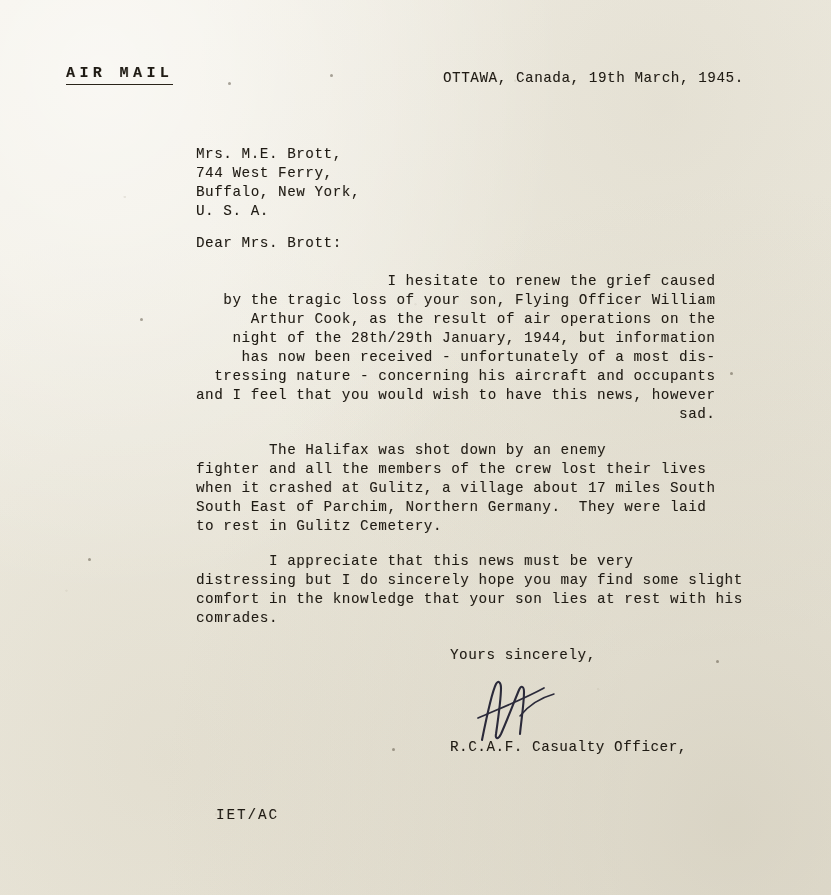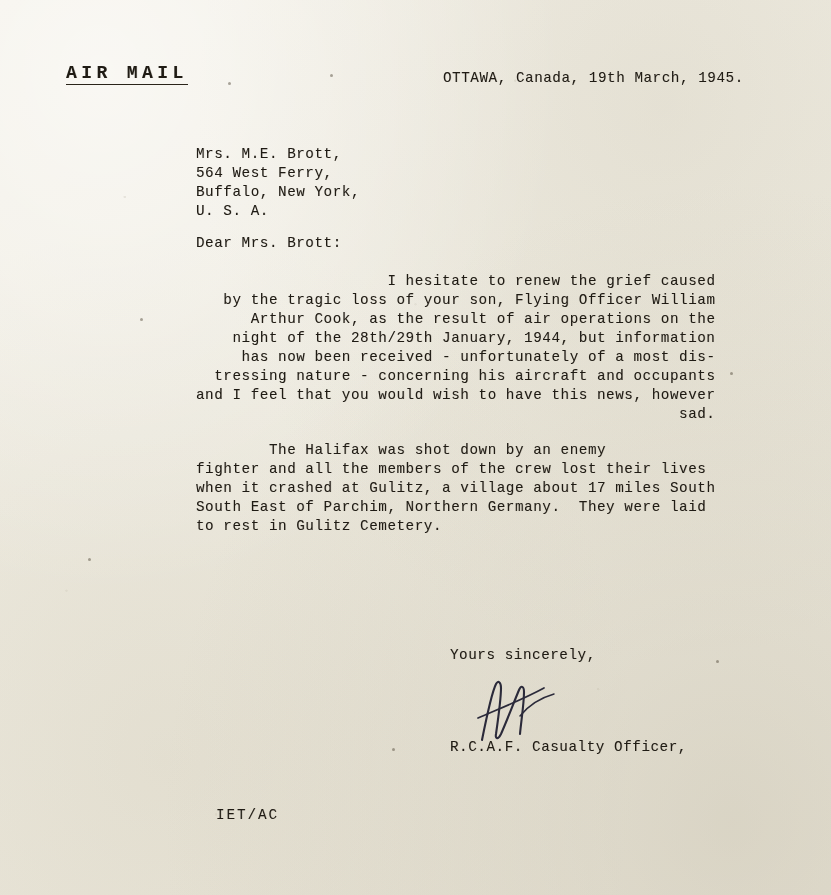--- a/index.html
+++ b/index.html
@@ -52,21 +52,21 @@
     letter-spacing: 0.6px;
     color: #1f1b14;
     white-space: pre;
     text-shadow: 0.4px 0.3px 0 rgba(60,52,38,0.28);
   }
 
   #airmail {
     left: 66px;
     top: 64px;
     letter-spacing: 4.4px;
-    font-size: 18px;
+    font-size: 15px;
     font-weight: 700;
     border-bottom: 1.3px solid #2a241a;
     padding-bottom: 1px;
   }
 
   #dateline {
     left: 443px;
     top: 69px;
   }
 
@@ -111,41 +111,45 @@
 <div class="paper"></div>
 <div class="speckles"></div>
 
 <div class="sheet">
 
   <div class="typed" id="airmail">AIR MAIL</div>
 
   <div class="typed" id="dateline">OTTAWA, Canada, 19th March, 1945.</div>
 
   <div class="typed" id="address-block">Mrs. M.E. Brott,
-564 West Ferry,
+744 West Ferry,
 Buffalo, New York,
 U. S. A.</div>
 
   <div class="typed" id="salutation">Dear Mrs. Brott:</div>
 
   <div class="typed" id="para-1">        I hesitate to renew the grief caused
 by the tragic loss of your son, Flying Officer William
 Arthur Cook, as the result of air operations on the
 night of the 28th/29th January, 1944, but information
 has now been received - unfortunately of a most dis-
 tressing nature - concerning his aircraft and occupants
 and I feel that you would wish to have this news, however
 sad.</div>
 
   <div class="typed" id="para-2">        The Halifax was shot down by an enemy
 fighter and all the members of the crew lost their lives
 when it crashed at Gulitz, a village about 17 miles South
 South East of Parchim, Northern Germany.  They were laid
 to rest in Gulitz Cemetery.</div>
 
+  <div class="typed" id="para-3">        I appreciate that this news must be very
+distressing but I do sincerely hope you may find some slight
+comfort in the knowledge that your son lies at rest with his
+comrades.</div>
 
   <div class="typed" id="closing">Yours sincerely,</div>
 
   <svg class="signature" viewBox="0 0 120 70">
     <path d="M12,64 C18,34 22,16 26,8 C28,4 31,6 31,12 C31,22 28,44 26,58
              C25,63 28,64 31,58 C38,42 44,26 49,14 C51,9 54,10 54,16
              C54,28 51,46 50,58" fill="none" stroke="#2b2a3a" stroke-width="2.1" stroke-linecap="round" stroke-linejoin="round"></path>
     <path d="M8,42 C26,34 52,24 74,12" fill="none" stroke="#2b2a3a" stroke-width="1.7" stroke-linecap="round"></path>
     <path d="M50,40 C58,30 70,22 84,18" fill="none" stroke="#2b2a3a" stroke-width="1.5" stroke-linecap="round"></path>
   </svg>

